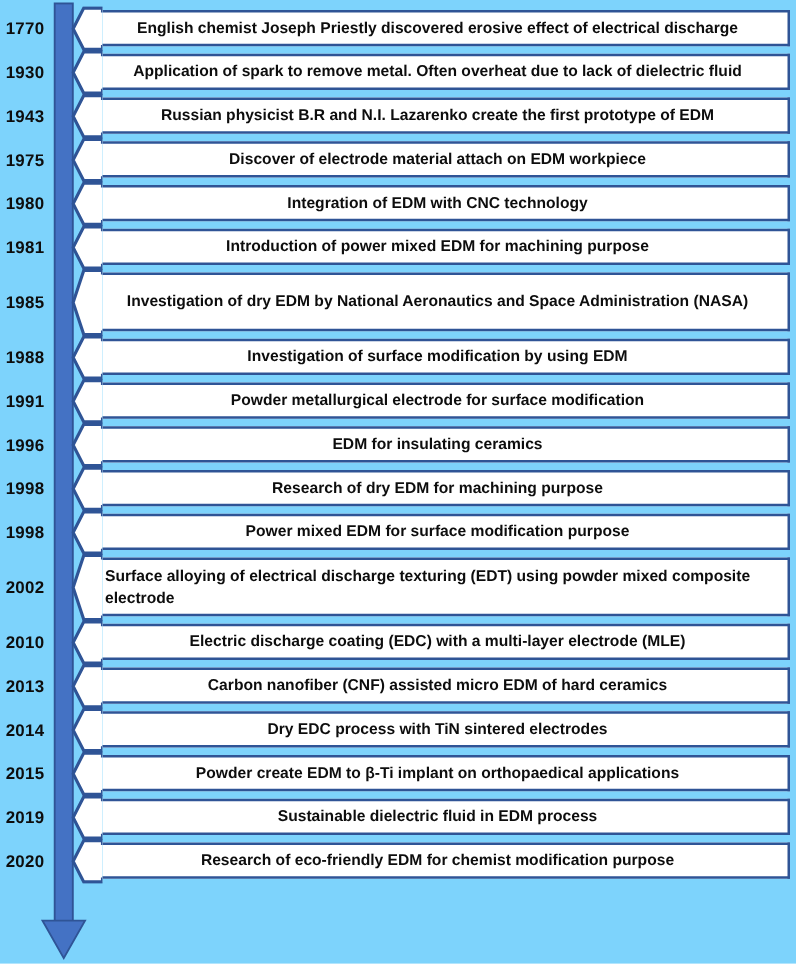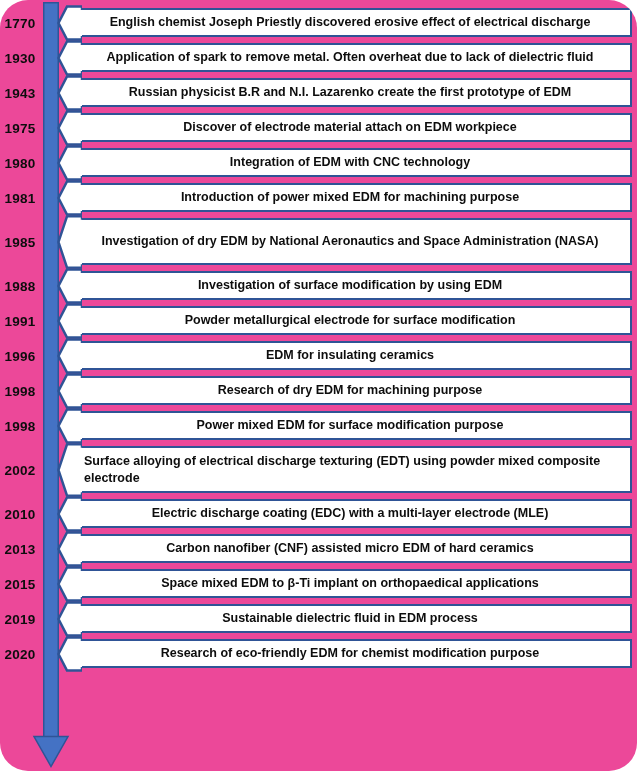--- a/index.html
+++ b/index.html
@@ -1,23 +1,22 @@
 <!DOCTYPE html>
 <html><head>
 <meta charset="utf-8">
 <style>
   html, body { margin: 0; padding: 0; background: #ffffff; }
   .canvas {
     position: relative;
     width: 637px;
     height: 771px;
-    background: #ec4899;
+    background: #7dd3fc;
     font-family: "Liberation Sans", sans-serif;
     overflow: hidden;
-    border-radius: 28px;
   }
   
   .axis {
     position: absolute;
     left: 32px;
     top: 0;
     width: 38px;
     height: 771px;
   }
   
@@ -228,28 +227,37 @@
     <div class="row">
       <div class="year">2013</div>
       <div class="banner">
         <svg class="head" viewBox="0 0 25 36" preserveAspectRatio="none" aria-hidden="true">
           <path d="M25,5 L25,1.5 L10,1.5 L1.5,18 L10,34.5 L25,34.5 L25,31" fill="#ffffff" stroke-width="2.5" stroke-linejoin="miter" stroke="#2F5496"></path>
         </svg>
         <div class="bnr-body">Carbon nanofiber (CNF) assisted micro EDM of hard ceramics</div>
       </div>
     </div>
 
+    <div class="row">
+      <div class="year">2014</div>
+      <div class="banner">
+        <svg class="head" viewBox="0 0 25 36" preserveAspectRatio="none" aria-hidden="true">
+          <path d="M25,5 L25,1.5 L10,1.5 L1.5,18 L10,34.5 L25,34.5 L25,31" fill="#ffffff" stroke-width="2.5" stroke-linejoin="miter" stroke="#2F5496"></path>
+        </svg>
+        <div class="bnr-body">Dry EDC process with TiN sintered electrodes</div>
+      </div>
+    </div>
 
     <div class="row">
       <div class="year">2015</div>
       <div class="banner">
         <svg class="head" viewBox="0 0 25 36" preserveAspectRatio="none" aria-hidden="true">
           <path d="M25,5 L25,1.5 L10,1.5 L1.5,18 L10,34.5 L25,34.5 L25,31" fill="#ffffff" stroke-width="2.5" stroke-linejoin="miter" stroke="#2F5496"></path>
         </svg>
-        <div class="bnr-body">Space mixed EDM to β-Ti implant on orthopaedical applications</div>
+        <div class="bnr-body">Powder create EDM to β-Ti implant on orthopaedical applications</div>
       </div>
     </div>
 
     <div class="row">
       <div class="year">2019</div>
       <div class="banner">
         <svg class="head" viewBox="0 0 25 36" preserveAspectRatio="none" aria-hidden="true">
           <path d="M25,5 L25,1.5 L10,1.5 L1.5,18 L10,34.5 L25,34.5 L25,31" fill="#ffffff" stroke-width="2.5" stroke-linejoin="miter" stroke="#2F5496"></path>
         </svg>
         <div class="bnr-body">Sustainable dielectric fluid in EDM process</div>

